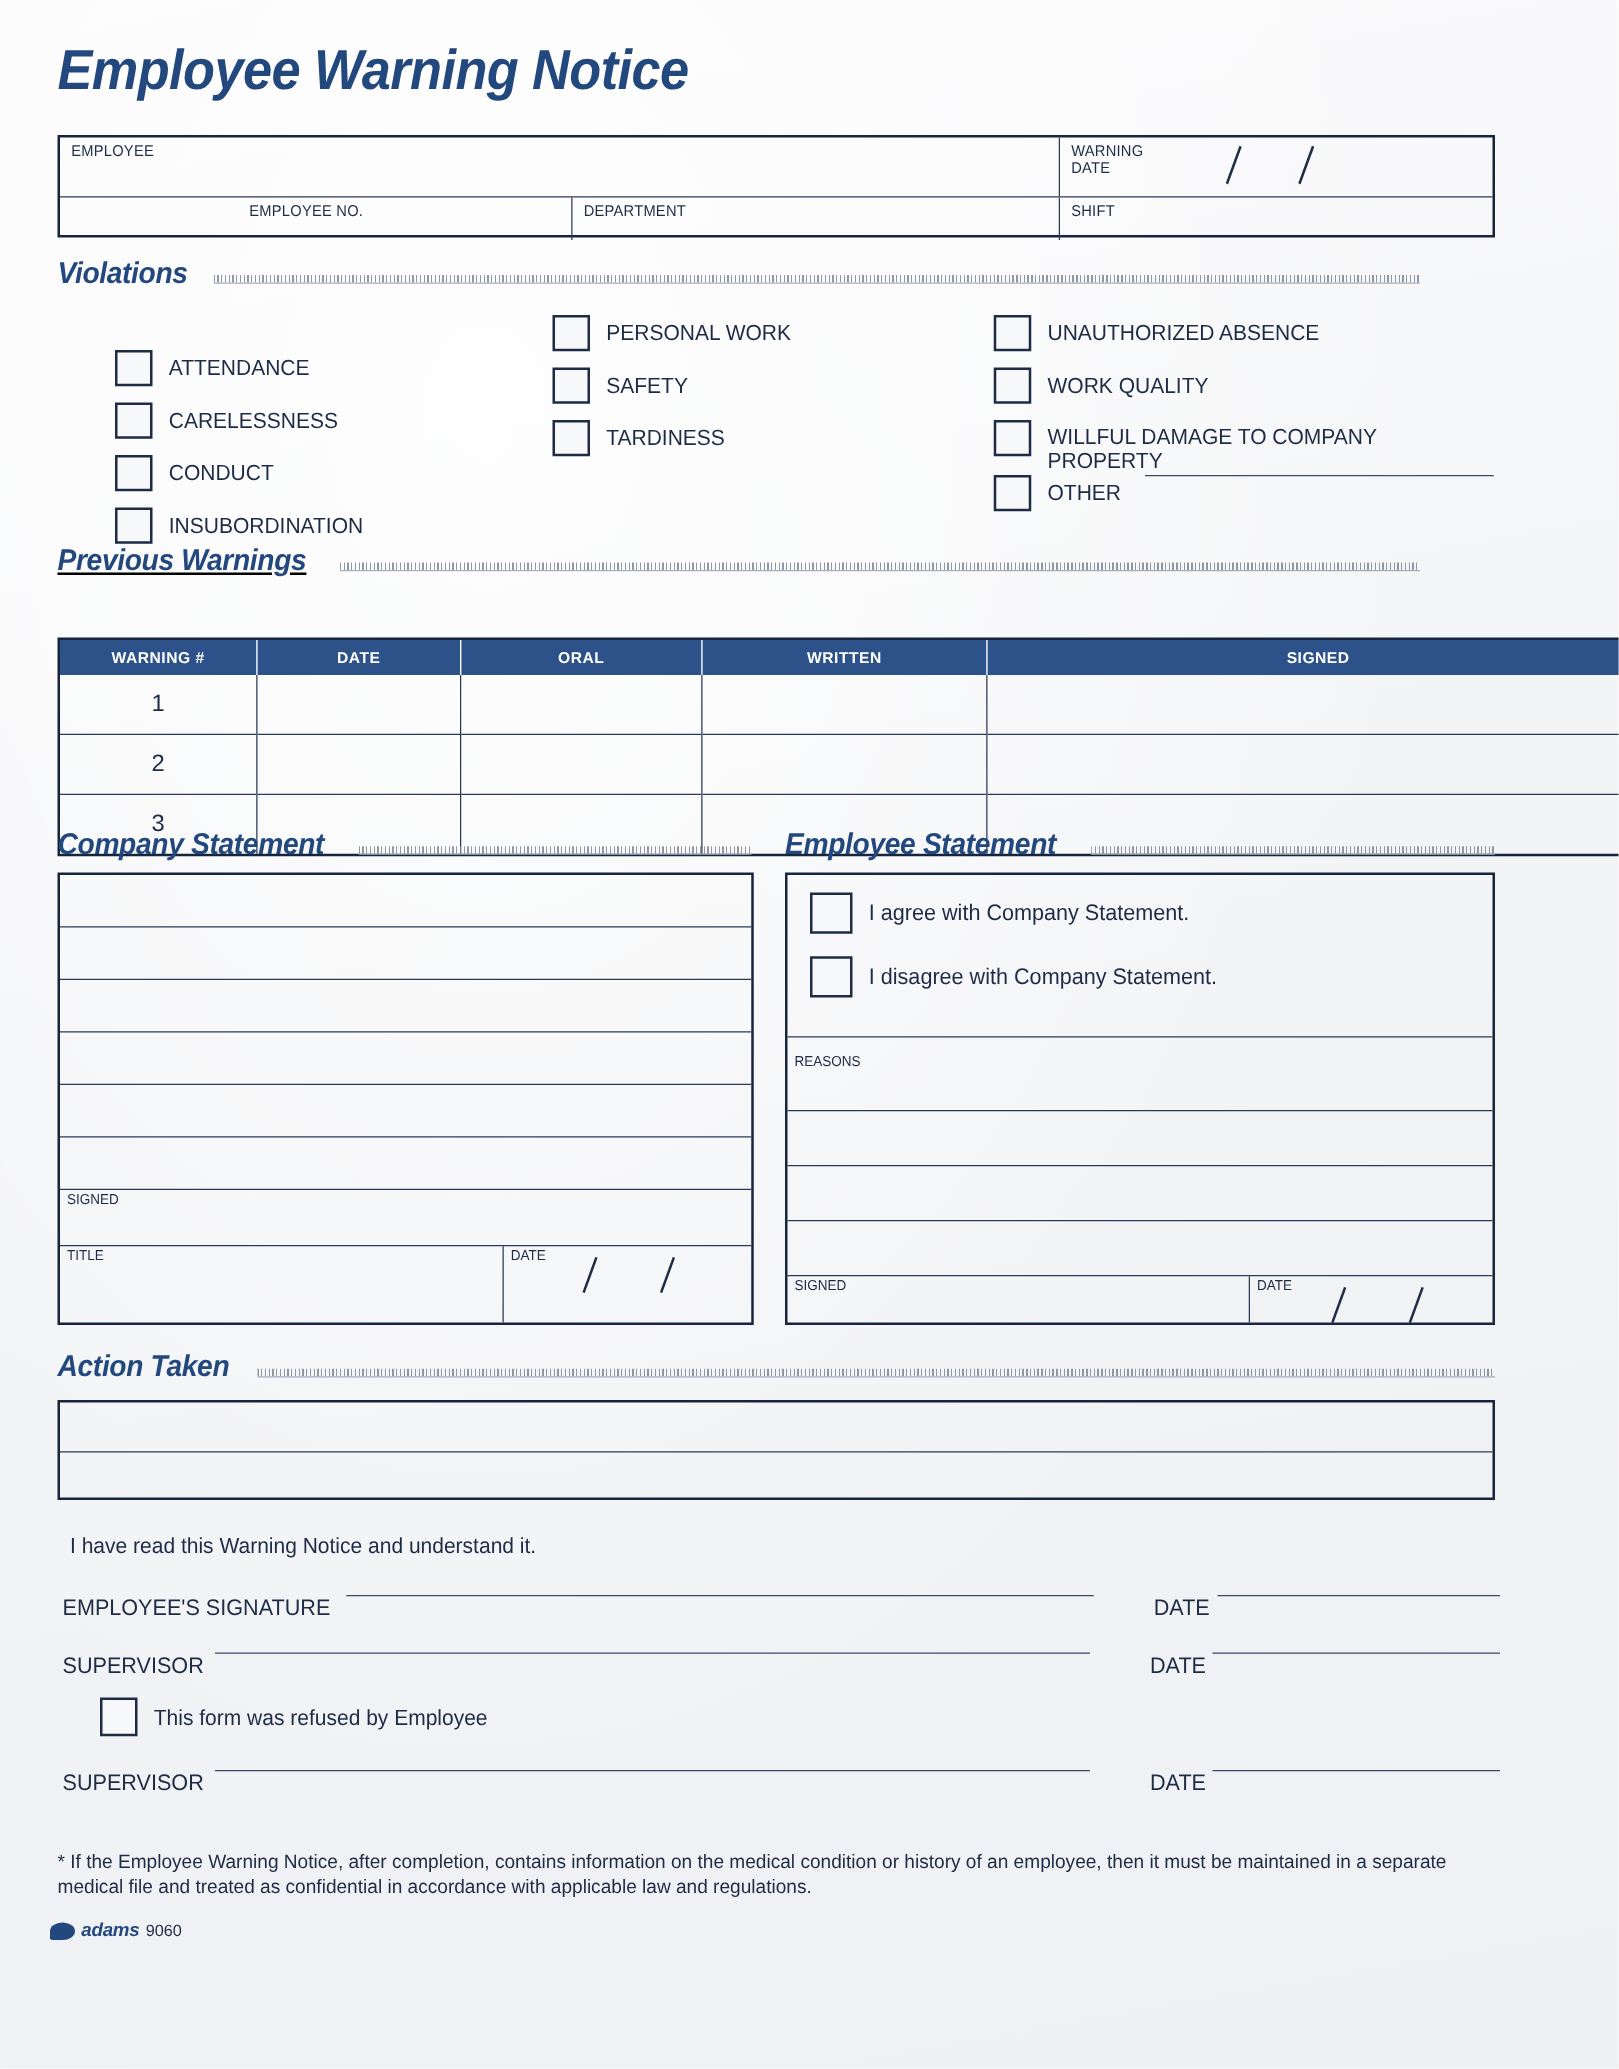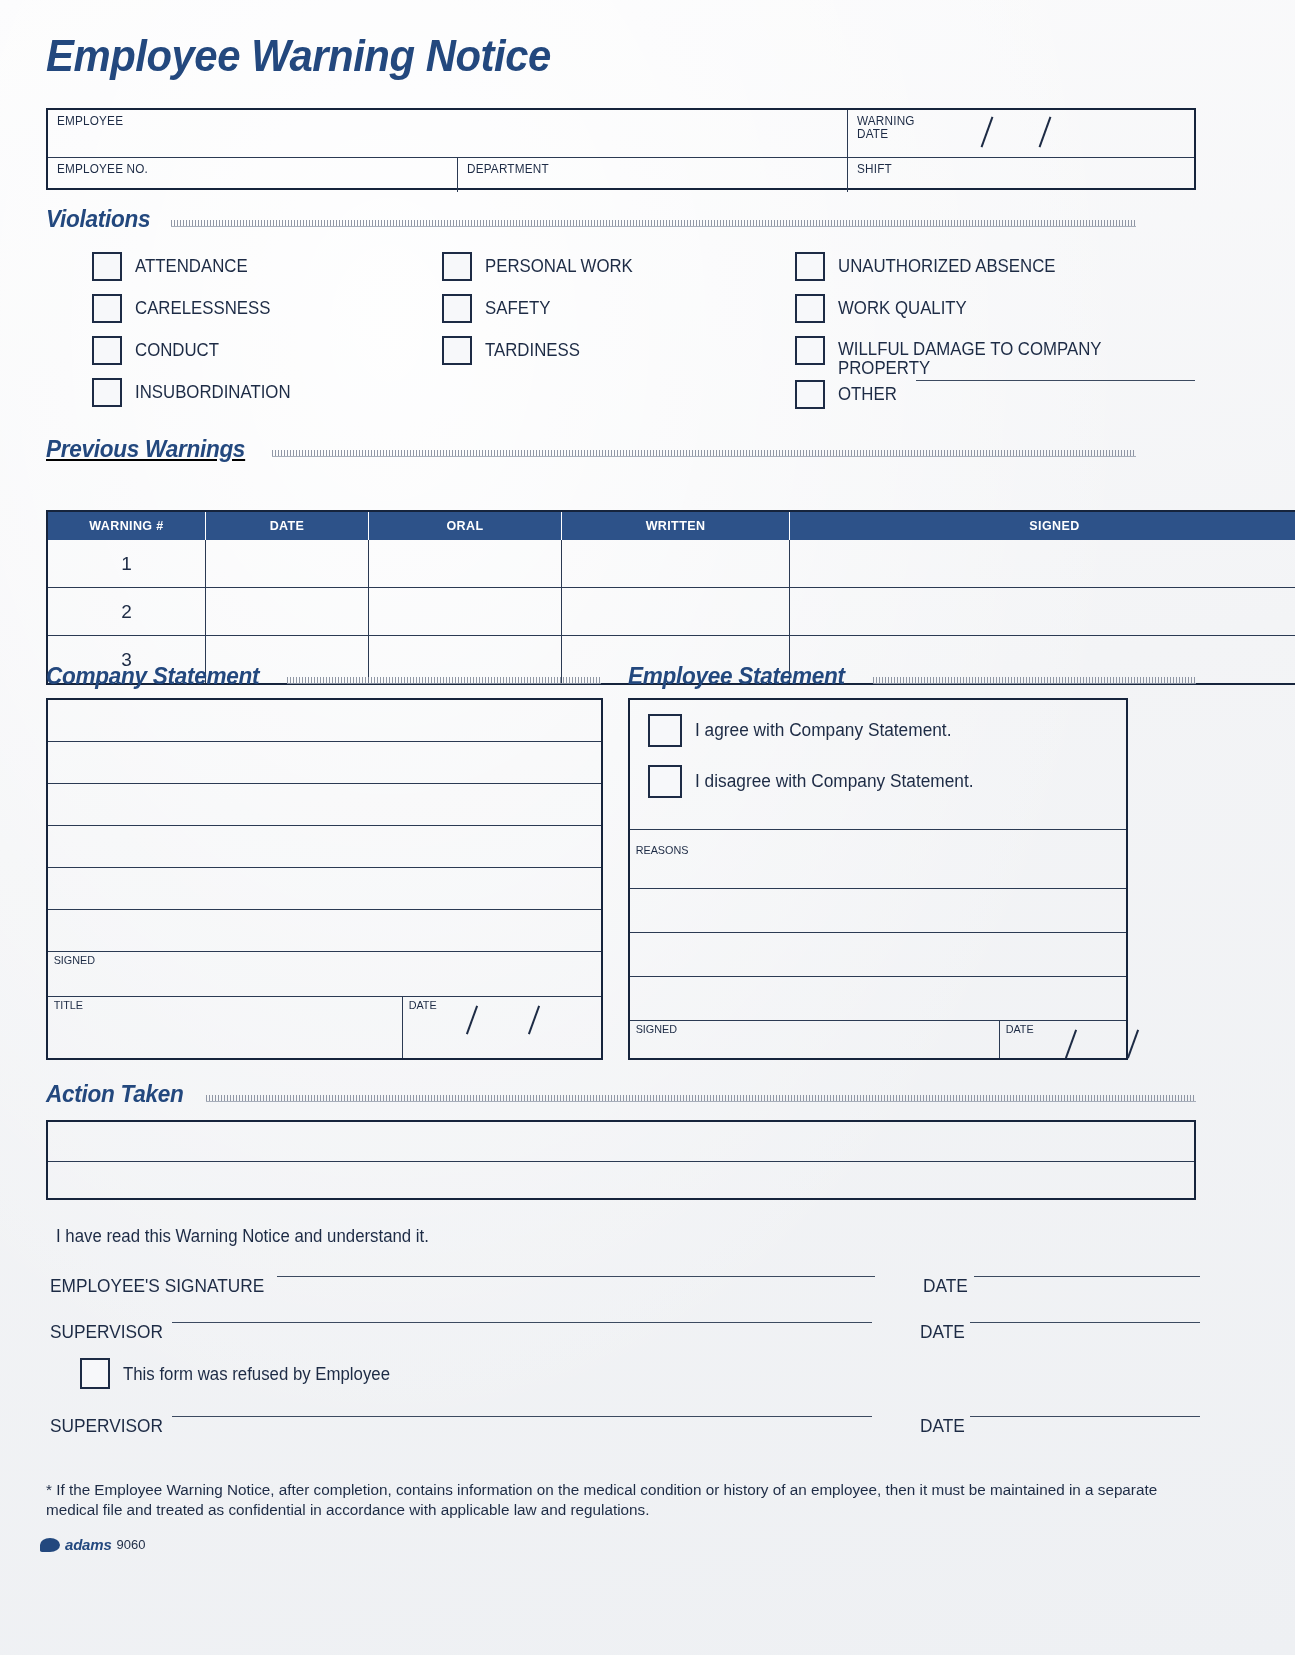--- a/index.html
+++ b/index.html
@@ -164,39 +164,39 @@
       <div class="tcell" style="flex:1;">
         <div class="cellLabel">WARNING
 DATE</div>
         <div class="slashes">
           <span class="s1"></span>
             <span class="s2"></span>
         </div>
       </div>
     </div>
     <div class="trow">
-      <div class="tcell" style="width:410px;">
+      <div class="tcell" style="width:410px;text-align:center;">
         <div class="cellLabel">EMPLOYEE NO.</div>
       </div>
       <div class="tcell" style="width:390px;">
         <div class="cellLabel">DEPARTMENT</div>
       </div>
       <div class="tcell" style="flex:1;">
         <div class="cellLabel">SHIFT</div>
       </div>
     </div>
   </div>
 
   <div class="sec" style="left:46px;top:205px;width:1090px;">
     <h2>Violations</h2>
     <div class="rule"></div>
   </div>
 
   <div style="position:absolute;left:92px;top:252px;width:350px;">
-    <div class="vitem" style="height:42px;">
+    <div class="vitem" style="height:42px;margin-top:28px;">
       <span class="cbox"></span>
       <span class="lbl">ATTENDANCE</span>
     </div>
     <div class="vitem" style="height:42px;">
       <span class="cbox"></span>
       <span class="lbl">CARELESSNESS</span>
     </div>
     <div class="vitem" style="height:42px;">
       <span class="cbox"></span>
       <span class="lbl">CONDUCT</span>
@@ -309,21 +309,21 @@
         <span class="miniSlash" style="left:130px;"></span>
       </div>
     </div>
   </div>
 
   <div class="sec" style="left:628px;top:662px;width:568px;">
     <h2>Employee Statement</h2>
     <div class="rule"></div>
   </div>
 
-  <div class="stmtBox" style="left:628px;top:698px;width:500px;height:362px;">
+  <div class="stmtBox" style="left:628px;top:698px;width:568px;height:362px;">
     <div style="height:130px;border-bottom:1.4px solid #2b3a53;box-sizing:border-box;padding:14px 0 0 18px;">
       <div class="vitem" style="margin-bottom:18px;">
         <span class="cbox" style="width:34px;height:33px;"></span>
         <span class="lbl" style="font-size:18px;margin-top:6px;">I agree with Company Statement.</span>
       </div>
       <div class="vitem">
         <span class="cbox" style="width:34px;height:33px;"></span>
         <span class="lbl" style="font-size:18px;margin-top:6px;">I disagree with Company Statement.</span>
       </div>
     </div>

